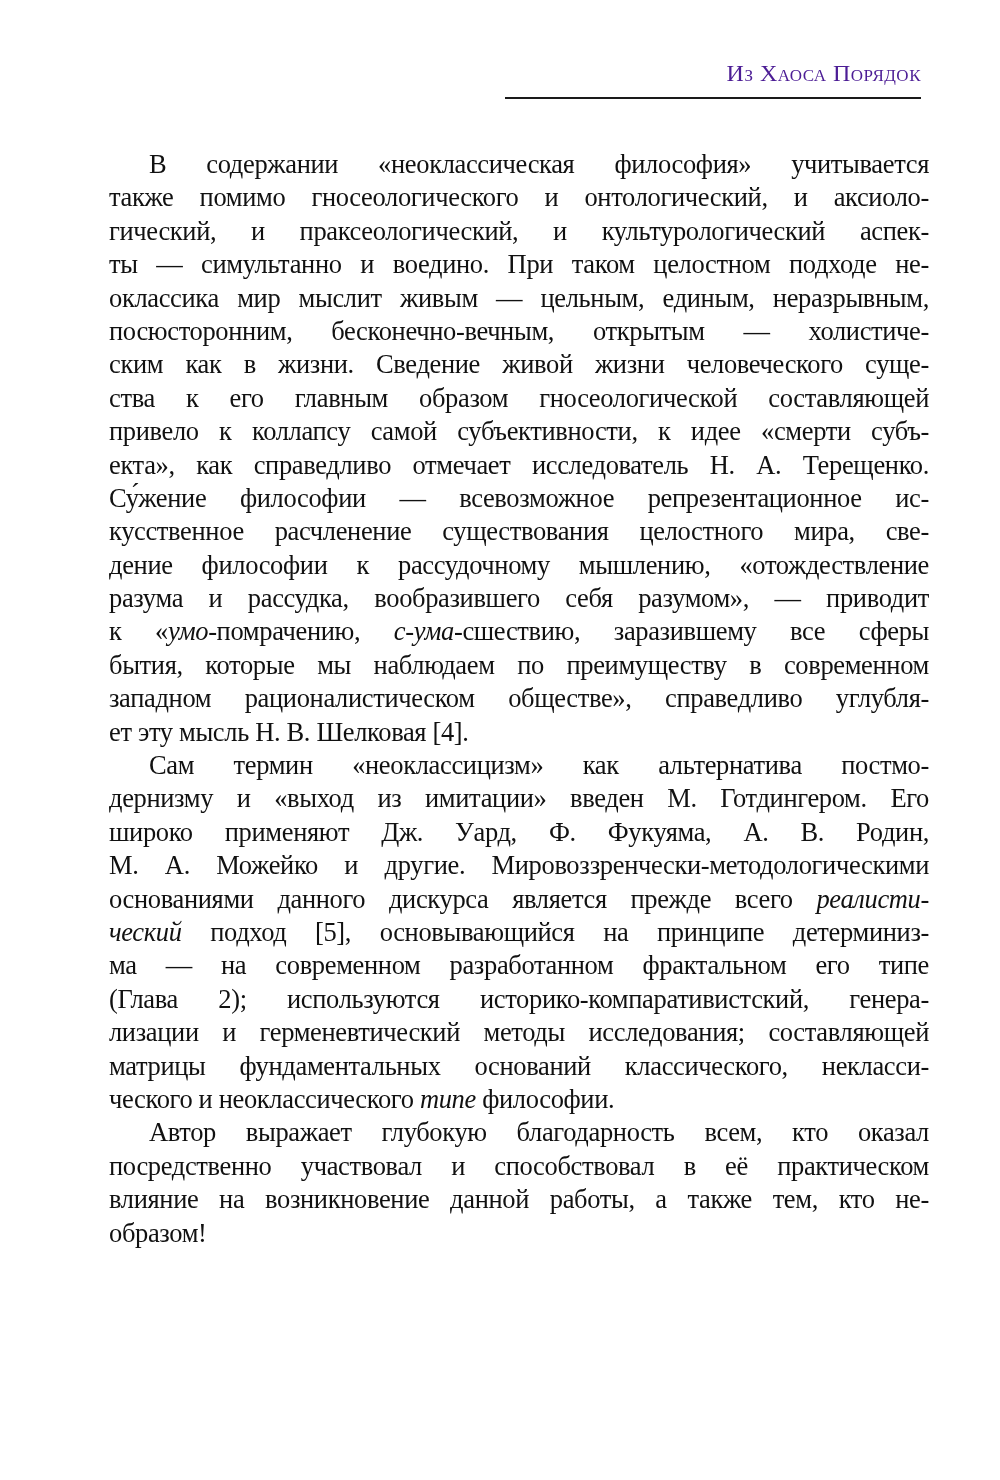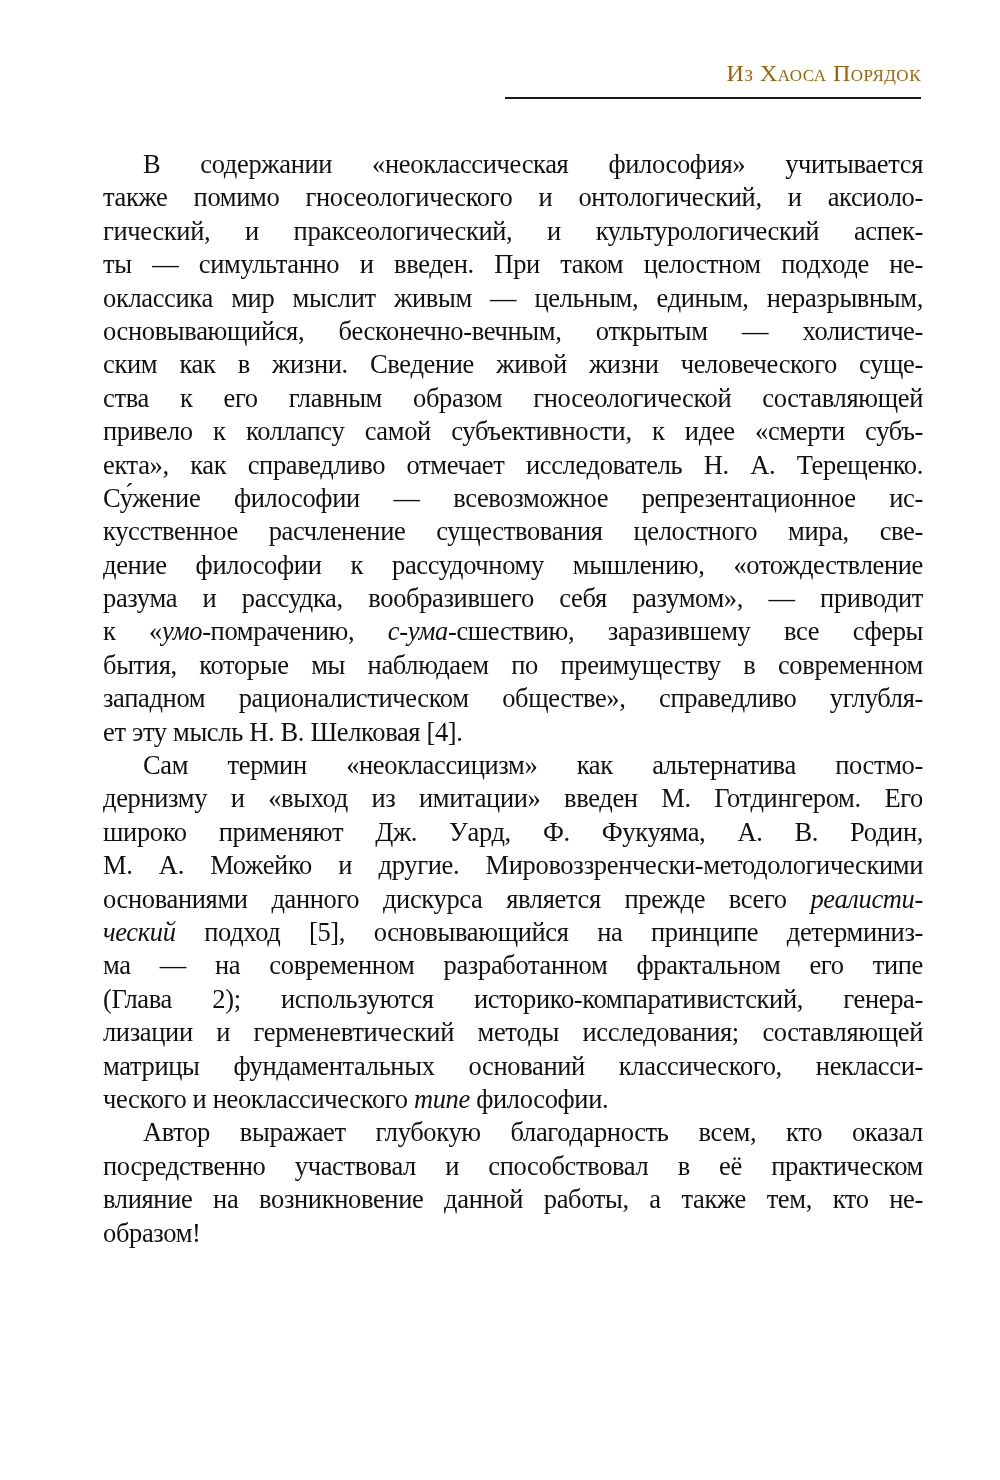--- a/index.html
+++ b/index.html
@@ -18,33 +18,33 @@
     .running-head {
       position: absolute;
       left: 505px;
       width: 416px;
       top: 58px;
       text-align: right;
       font-size: 24px;
       font-variant: small-caps;
       letter-spacing: 0.5px;
       line-height: 30px;
-      color: #a16207;
+      color: #4c1d95;
     }
     .head-rule {
       position: absolute;
       left: 505px;
       top: 97px;
       width: 416px;
       height: 2px;
       background: #1a1a1a;
     }
     .text-block {
       position: absolute;
-      left: 103px;
+      left: 109px;
       top: 148px;
       width: 820px;
       font-size: 26.5px;
       line-height: 33.4px;
     }
     .line {
       display: block;
       height: 33.4px;
       white-space: nowrap;
       text-align: justify;
@@ -66,23 +66,23 @@
 
 <div class="running-head">Из Хаоса Порядок</div>
 <div class="head-rule"></div>
 
 <div class="text-block">
 
   <div>
     <span class="line indent">В содержании «неоклассическая философия» учитывается</span>
     <span class="line">также помимо гносеологического и онтологический, и аксиоло-</span>
     <span class="line">гический, и праксеологический, и культурологический аспек-</span>
-    <span class="line">ты — симультанно и введен. При таком целостном подходе не-</span>
+    <span class="line">ты — симультанно и воедино. При таком целостном подходе не-</span>
     <span class="line">оклассика мир мыслит живым — цельным, единым, неразрывным,</span>
-    <span class="line">основывающийся, бесконечно-вечным, открытым — холистиче-</span>
+    <span class="line">посюсторонним, бесконечно-вечным, открытым — холистиче-</span>
     <span class="line">ским как в жизни. Сведение живой жизни человеческого суще-</span>
     <span class="line">ства к его главным образом гносеологической составляющей</span>
     <span class="line">привело к коллапсу самой субъективности, к идее «смерти субъ-</span>
     <span class="line">екта», как справедливо отмечает исследователь Н. А. Терещенко.</span>
     <span class="line">Су́жение философии — всевозможное репрезентационное ис-</span>
     <span class="line">кусственное расчленение существования целостного мира, све-</span>
     <span class="line">дение философии к рассудочному мышлению, «отождествление</span>
     <span class="line">разума и рассудка, вообразившего себя разумом», — приводит</span>
     <span class="line"><span class="seg">к «</span><em>умо</em><span class="seg">-помрачению, </span><em>с-ума</em><span class="seg">-сшествию, заразившему все сферы</span></span>
     <span class="line">бытия, которые мы наблюдаем по преимуществу в современном</span>

